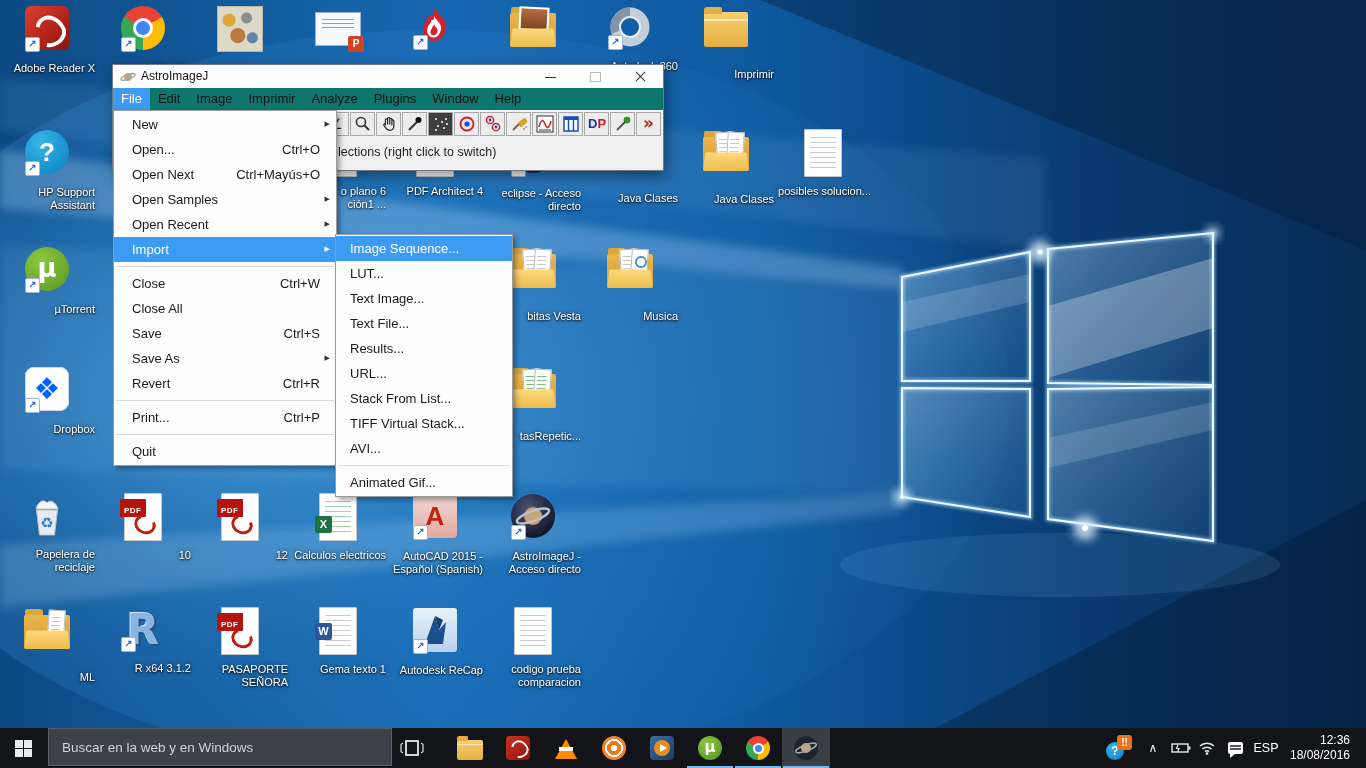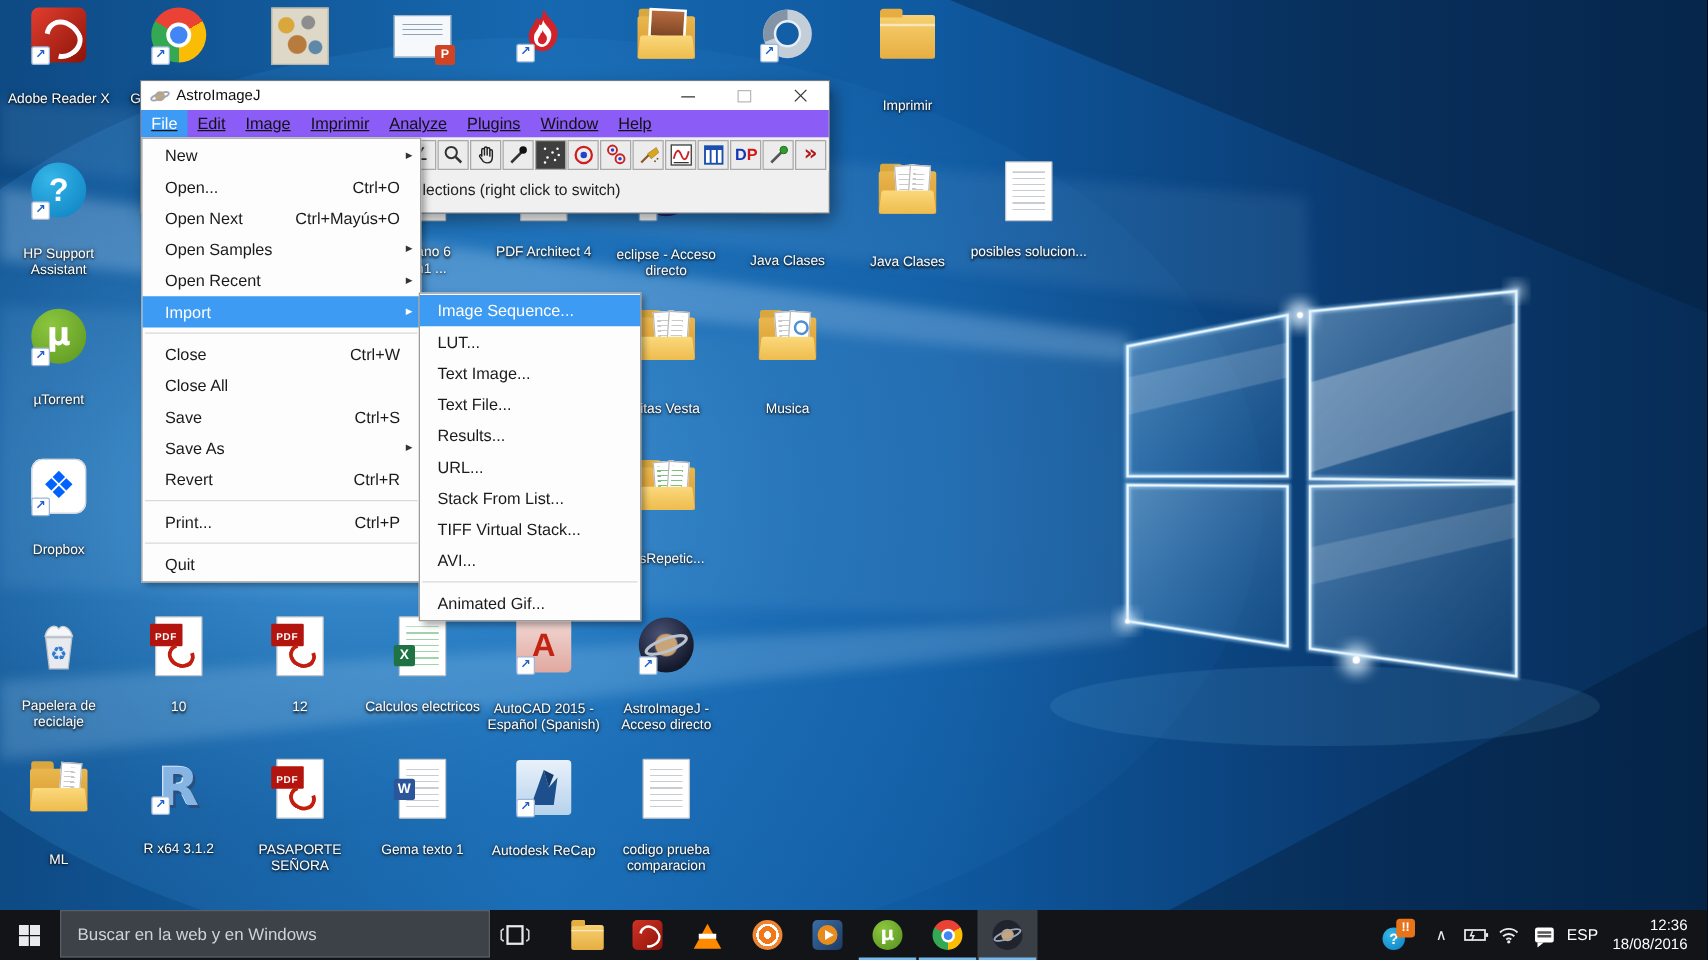--- a/index.html
+++ b/index.html
@@ -3,21 +3,21 @@
 <meta charset="utf-8">
 <style>
   html,body{margin:0;padding:0;background:#000;}
   #screen{position:relative;width:1366px;height:768px;overflow:hidden;
           font-family:"Liberation Sans",sans-serif;-webkit-font-smoothing:antialiased;}
   .wp{position:absolute;inset:0;z-index:0;}
 
   
   .dicon{position:absolute;width:96px;z-index:2;cursor:default;}
   .ic{width:48px;height:48px;margin:0 auto;position:relative;}
-  .lbl{margin-top:19px;text-align:center;font:11px/13px "Liberation Sans",sans-serif;color:#fff;
+  .lbl{margin-top:8px;text-align:right;font:11px/13px "Liberation Sans",sans-serif;color:#fff;
        text-shadow:0 1px 2px rgba(0,0,0,.95),0 0 4px rgba(0,0,0,.65);white-space:pre-line;}
   .sc{position:absolute;left:2px;bottom:2px;width:13px;height:13px;background:#fff;
       border:1px solid #9db6d8;border-radius:2px;z-index:3;}
   .sc::before{content:"↗";position:absolute;inset:0;color:#1e5fd0;
       font:bold 10px/12px "DejaVu Sans",sans-serif;text-align:center;}
 
   .ic-adobeapp{width:44px;height:44px;margin:2px auto 0;border-radius:6px;position:relative;
       background:linear-gradient(135deg,#e23e30,#8c1308);}
   .ic-adobeapp::before{content:"";position:absolute;left:10px;top:9px;width:22px;height:24px;
       border:4px solid #fff;border-left-color:transparent;
@@ -115,22 +115,22 @@
       z-index:20;box-shadow:0 0 0 1px #6f7a85,3px 6px 14px rgba(0,0,0,.45);}
   .titlebar{position:absolute;left:0;top:0;right:0;height:23px;background:#fff;display:flex;align-items:center;}
   .titlebar .appicon{margin:0 5px 0 7px;width:16px;height:16px;}
   .titlebar .tname{font:12px/23px "Liberation Sans",sans-serif;color:#111;}
   .capbtns{position:absolute;right:0;top:0;height:23px;display:flex;}
   .cap{width:45px;height:23px;position:relative;}
   .cap-min::before{content:"";position:absolute;left:17px;top:12px;width:11px;height:1px;background:#333;}
   .cap-max::before{content:"";position:absolute;left:17px;top:7px;width:9px;height:8px;border:1px solid #b9b9b9;}
   .cap-close::before,.cap-close::after{content:"";position:absolute;left:16px;top:11px;width:13px;height:1px;background:#333;}
   .cap-close::before{transform:rotate(45deg);}  .cap-close::after{transform:rotate(-45deg);}
-  .menubar{position:absolute;left:0;top:23px;right:0;height:22px;background:#8b5cf6;display:flex;
-      font:13px/22px "Liberation Sans",sans-serif;color:#111;border-bottom:1px solid #e3e3e3;text-decoration:underline;}
+  .menubar{position:absolute;left:0;top:23px;right:0;height:22px;background:#0f766e;display:flex;
+      font:13px/22px "Liberation Sans",sans-serif;color:#111;border-bottom:1px solid #e3e3e3;}
   .mb{padding:0 8px;}
   .mb.active{background:#3d9bf3;color:#fff;}
   .toolzone{position:absolute;left:0;top:45px;right:0;height:27px;background:#f0f0f0;}
   .tbtn{position:absolute;top:2px;width:25px;height:24px;background:#ececec;border:1px solid #a9a9a9;box-sizing:border-box;}
   .tbtn.sel{background:#3f3f3f;}
   .tbtn svg{display:block;margin:2px auto 0;}
   .tb-angle::before{content:"∠";display:block;text-align:center;font:14px/22px "DejaVu Sans",sans-serif;color:#333;}
   .tb-dp::before{content:"D";font:bold 13px/22px "Liberation Sans",sans-serif;color:#1636b8;margin-left:3px;}
   .tb-dp::after{content:"P";font:bold 13px/22px "Liberation Sans",sans-serif;color:#d01818;}
   .tb-more::before{content:"»";display:block;text-align:center;font:bold 17px/20px "DejaVu Sans",sans-serif;color:#b01818;}

